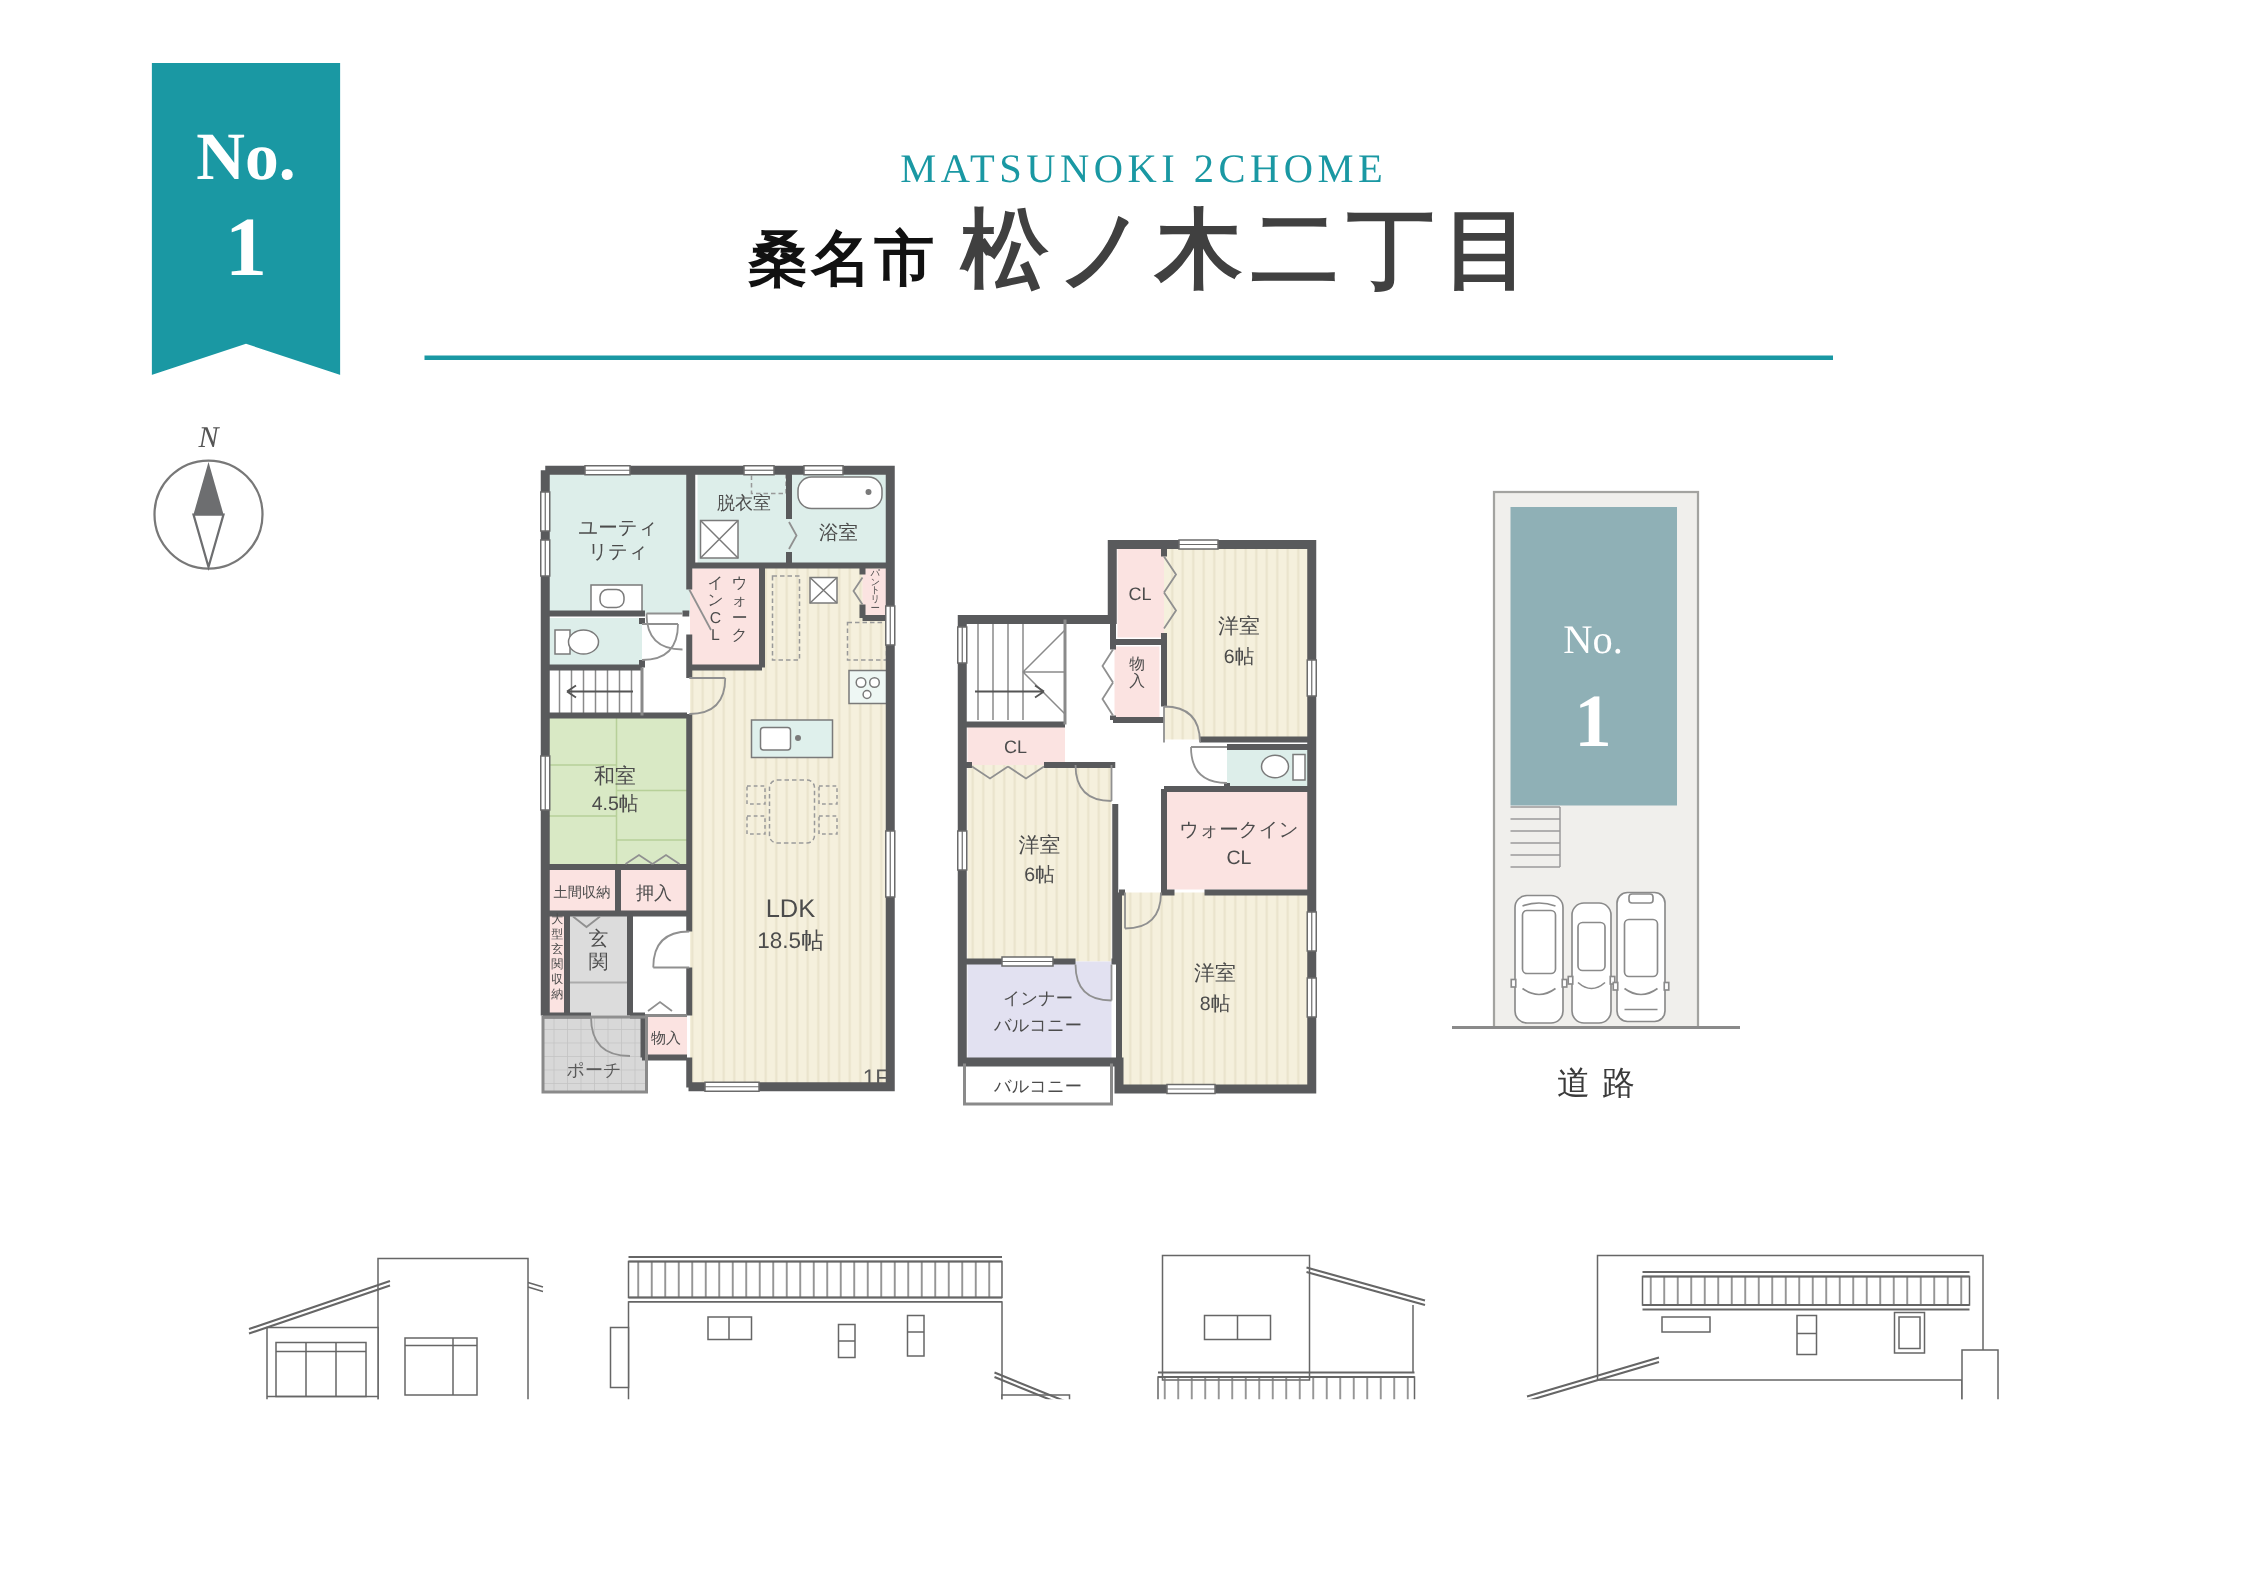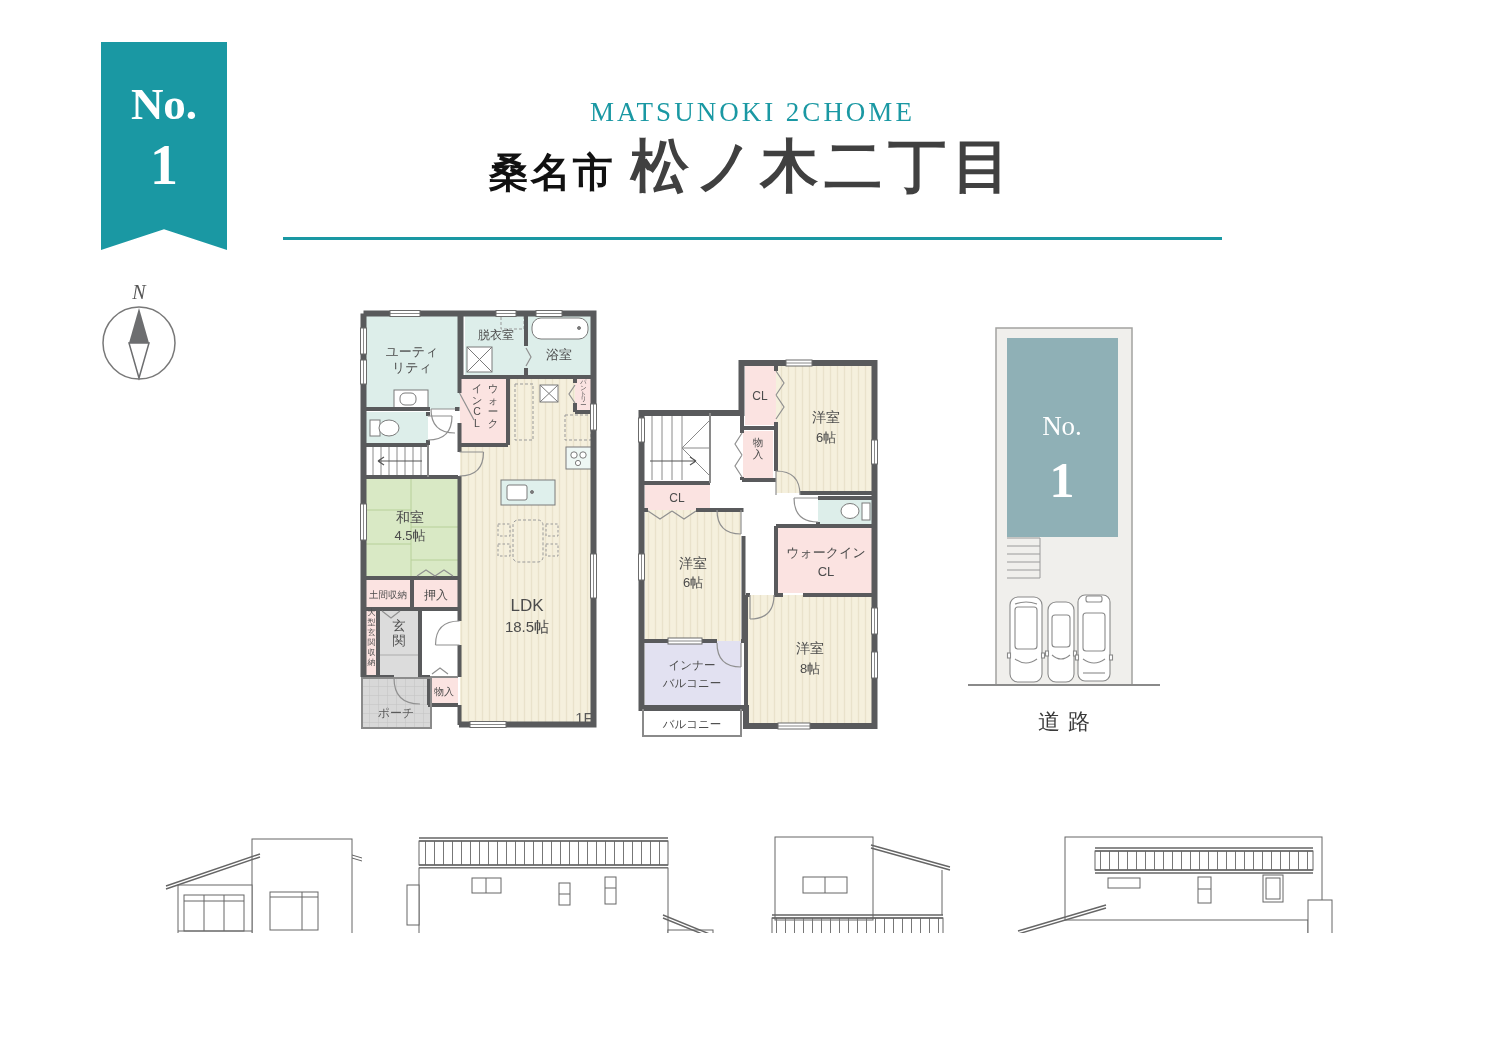--- a/index.html
+++ b/index.html
@@ -8,21 +8,21 @@
   
   .ribbon{position:absolute;left:101px;top:42px;width:126px;height:208px;background:#1a98a3;
           clip-path:polygon(0 0,100% 0,100% 100%,50% 90%,0 100%);
           display:flex;flex-direction:column;align-items:center;padding-top:40px;box-sizing:border-box;}
   .ribbon-no{font-family:"Liberation Serif",serif;font-weight:700;font-size:45px;line-height:1;color:#fff;}
   .ribbon-num{font-family:"Liberation Serif",serif;font-weight:700;font-size:56px;line-height:1;color:#fff;margin-top:10px;}
   
   .compass{position:absolute;left:95px;top:281px;width:88px;text-align:center;}
   .compass-n{font-family:"Liberation Serif",serif;font-style:italic;font-size:20px;color:#555;height:22px;line-height:22px;}
   
-  .header{position:absolute;left:283px;top:96px;width:939px;text-align:center;}
+  .header{position:absolute;left:293px;top:96px;width:939px;text-align:center;}
   .subtitle{font-family:"Liberation Serif",serif;color:#1a98a3;font-size:27px;letter-spacing:3px;line-height:32px;}
   .title{margin-top:10px;line-height:1;white-space:nowrap;}
   .title .city{font-family:"Liberation Serif",serif;font-weight:700;font-size:40px;color:#111;letter-spacing:2px;vertical-align:baseline;}
   .title .area{font-family:"Liberation Serif",serif;font-weight:700;font-size:58px;color:#404040;letter-spacing:6px;margin-left:16px;vertical-align:baseline;}
   .rule{position:absolute;left:283px;top:237px;width:939px;height:3px;background:#1a98a3;}
   
   svg.panel{position:absolute;}
   .rl{font-family:"Liberation Sans",sans-serif;fill:#4c4c4c;text-anchor:middle;}
   .rl2{font-family:"Liberation Sans",sans-serif;fill:#5a5a5a;text-anchor:middle;}
   .site-no{font-family:"Liberation Serif",serif;fill:#ffffff;text-anchor:middle;}

